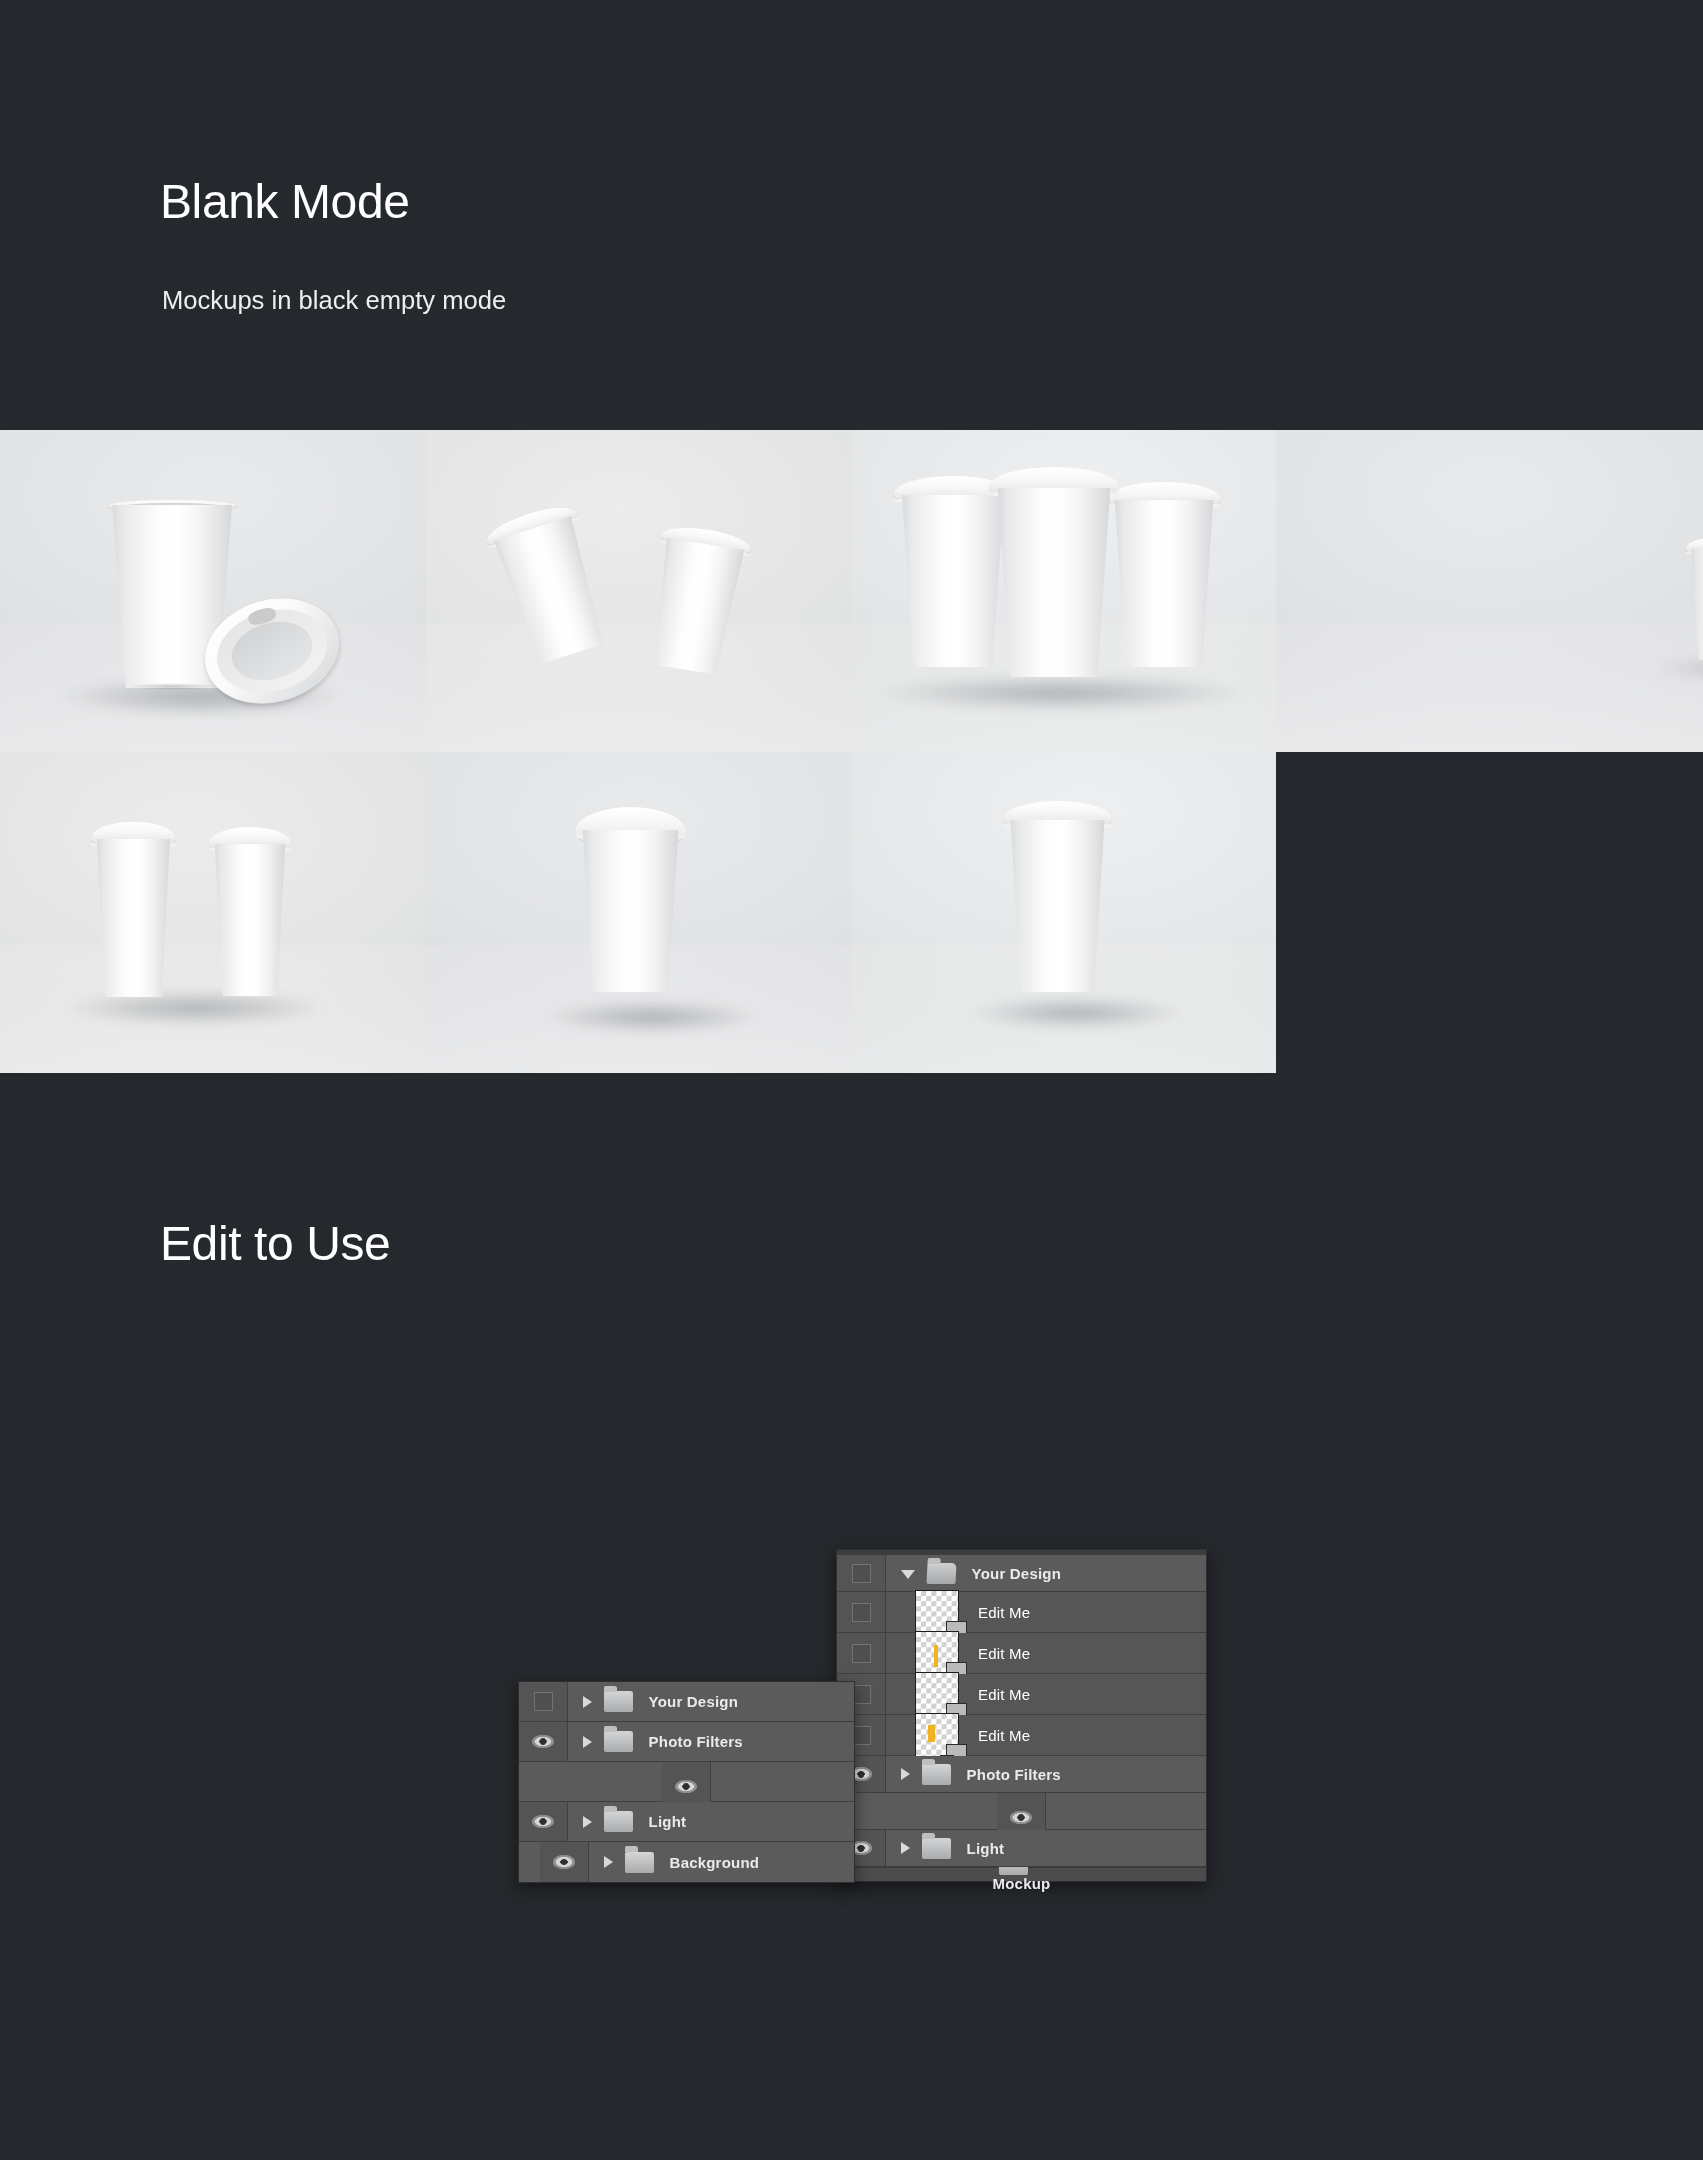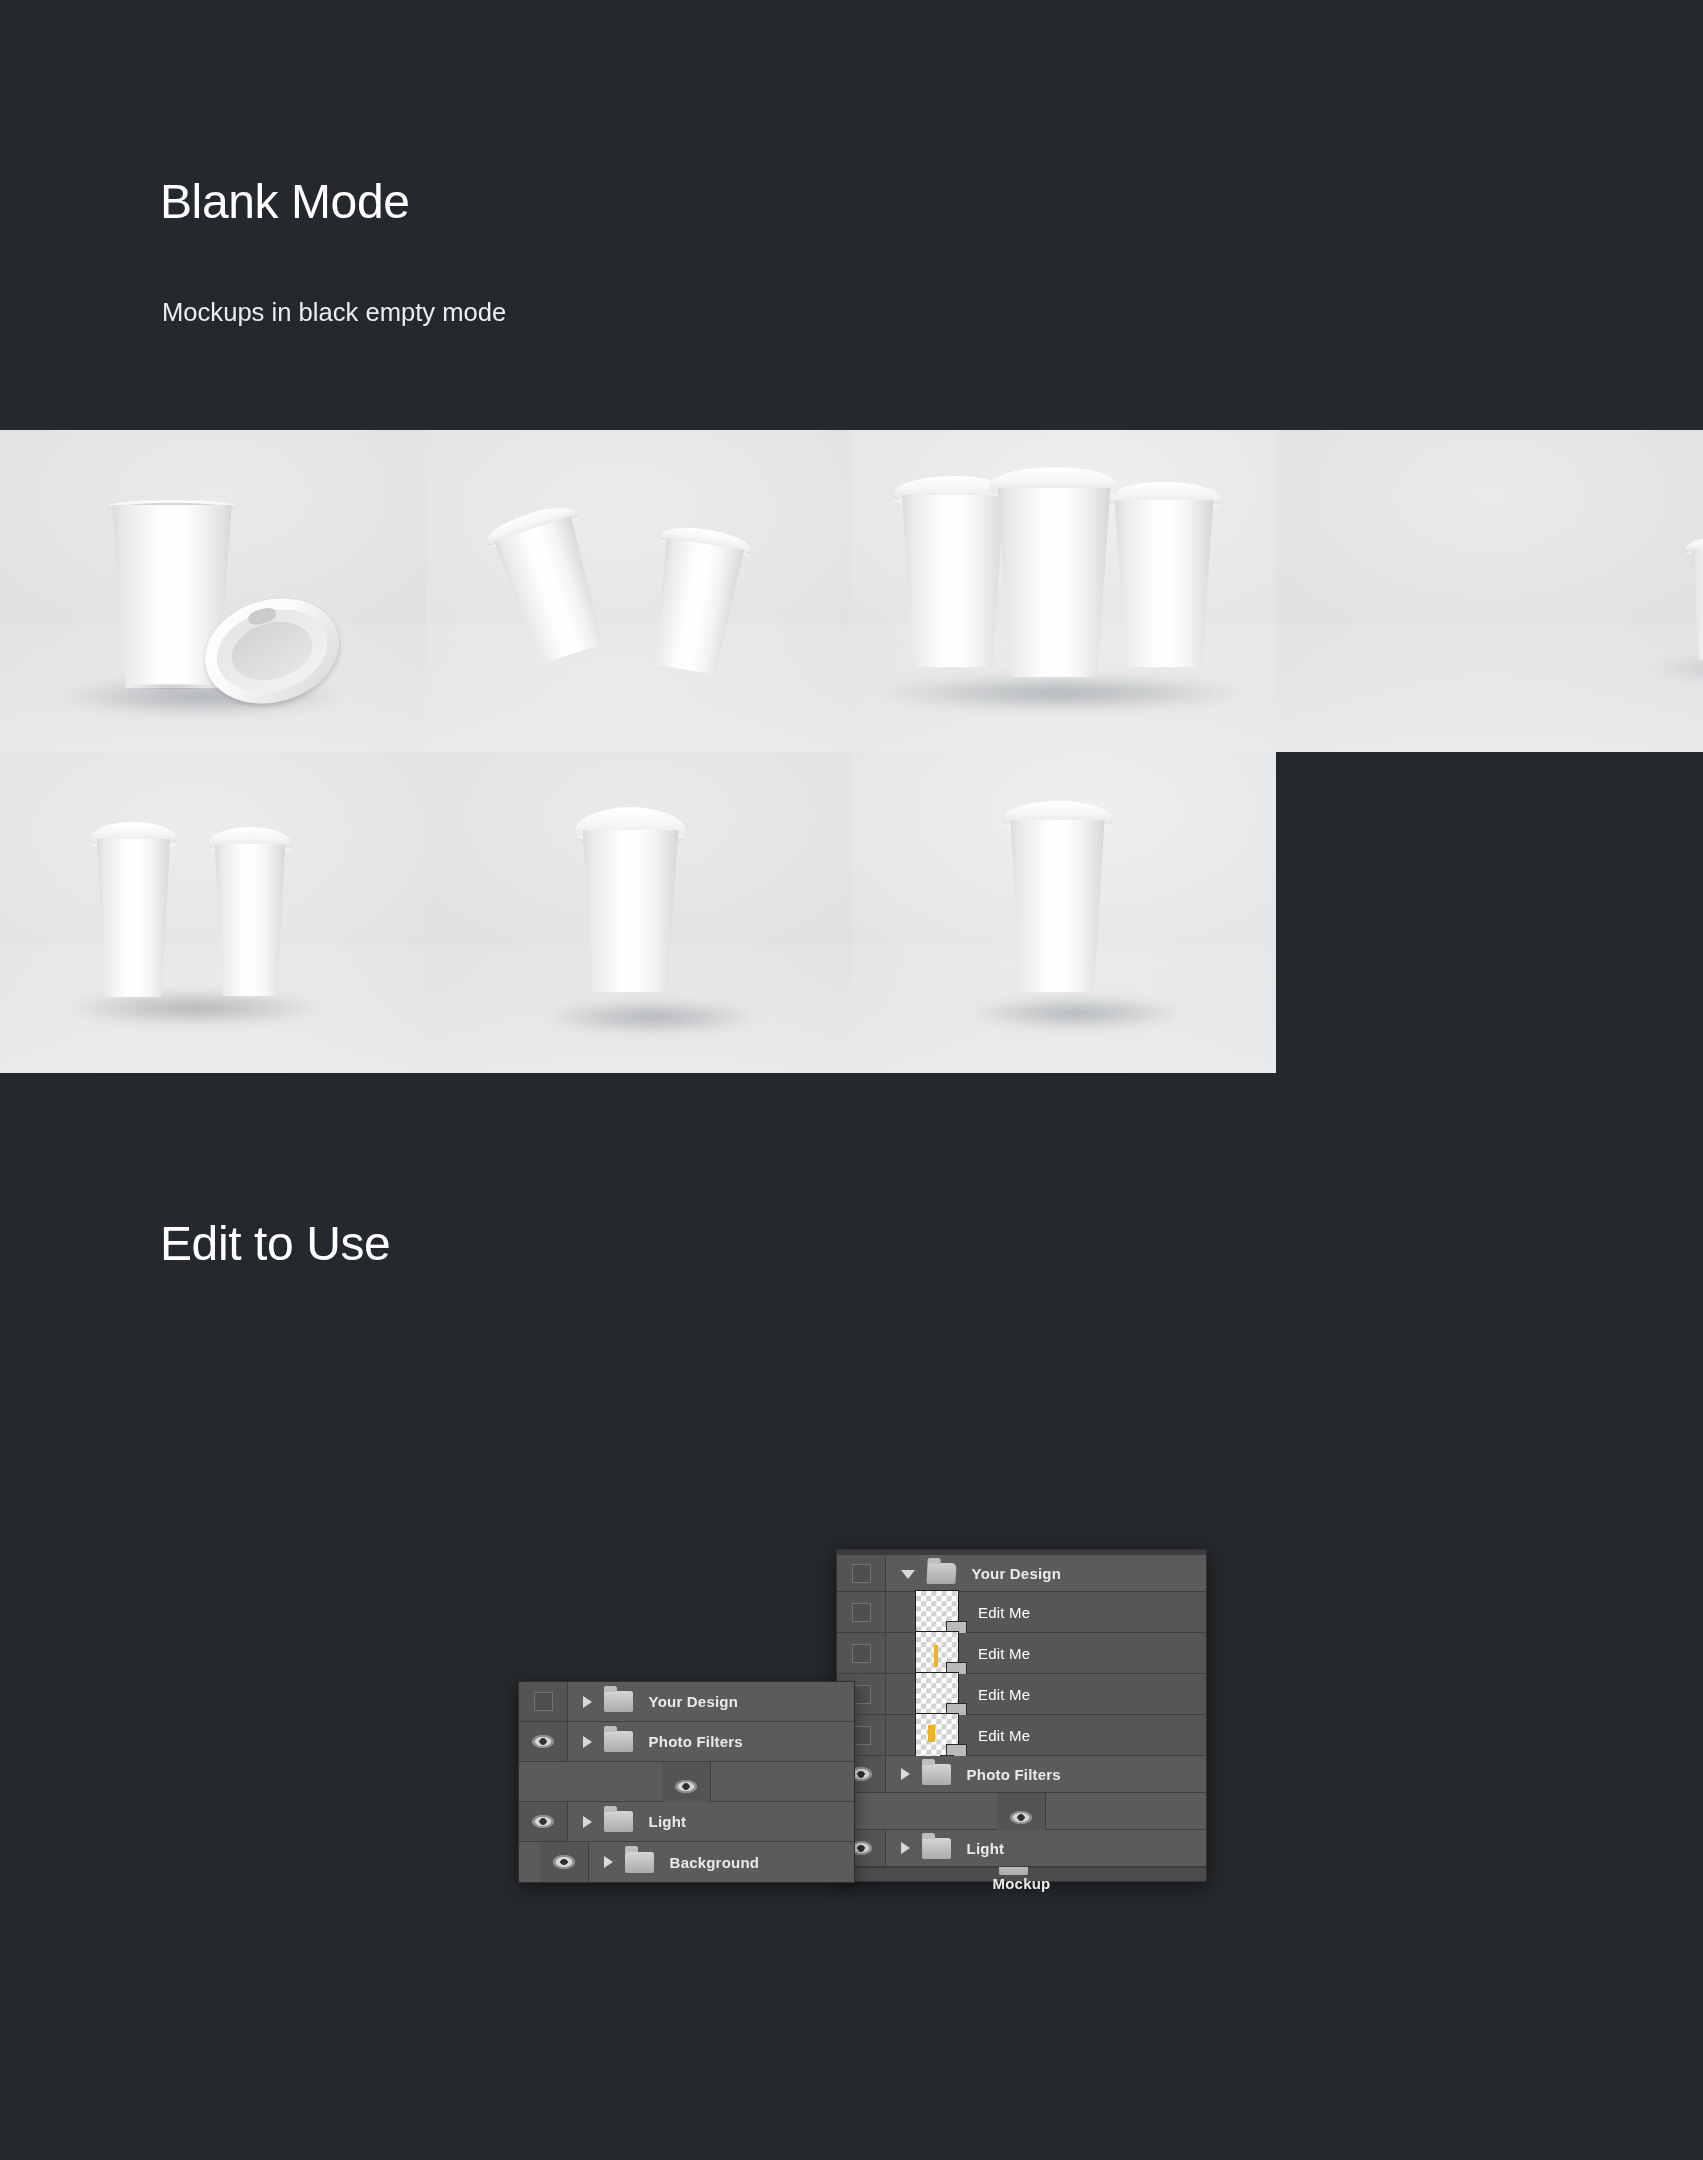--- a/index.html
+++ b/index.html
@@ -22,21 +22,21 @@
   }
   .sec-sub {
     position: absolute;
     color: #eceef0;
     font-size: 25.6px;
     font-weight: 400;
     line-height: 1.38;
   }
 
   #blank-title { left: 160px; top: 174px; text-align: center; }
-  #blank-sub   { left: 162px; top: 295px; }
+  #blank-sub   { left: 162px; top: 283px; }
 
   #easy-title  { left: 160px; top: 1216px; }
   #easy-sub    { left: 162px; top: 1322px; width: 1371px; }
 
   
   .grid { position: absolute; left: 0; top: 430px; width: 1704px; height: 643px; }
   .cell {
     position: absolute;
     overflow: hidden;
     background: #dcdddf;

